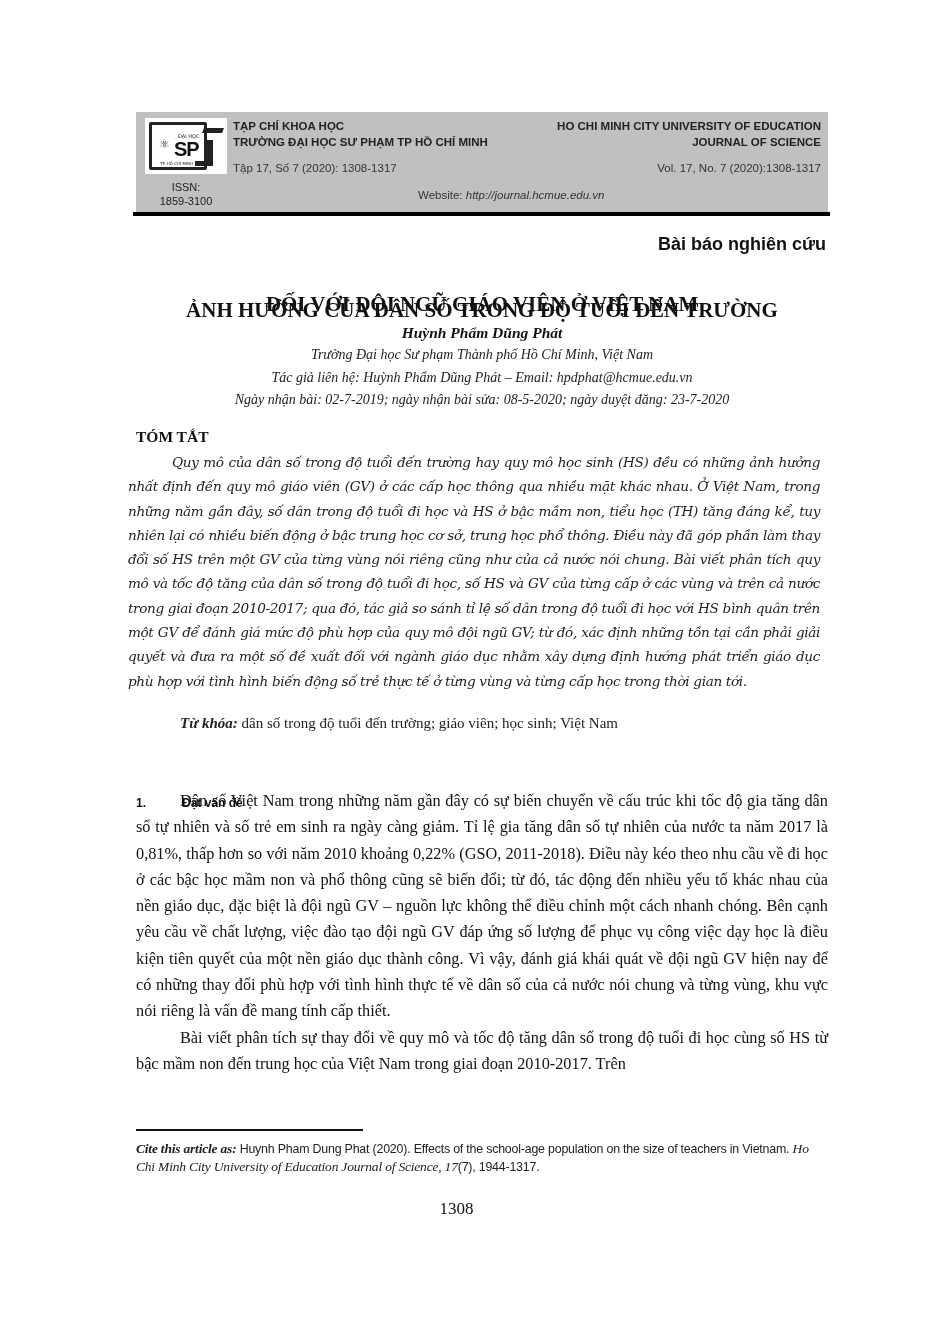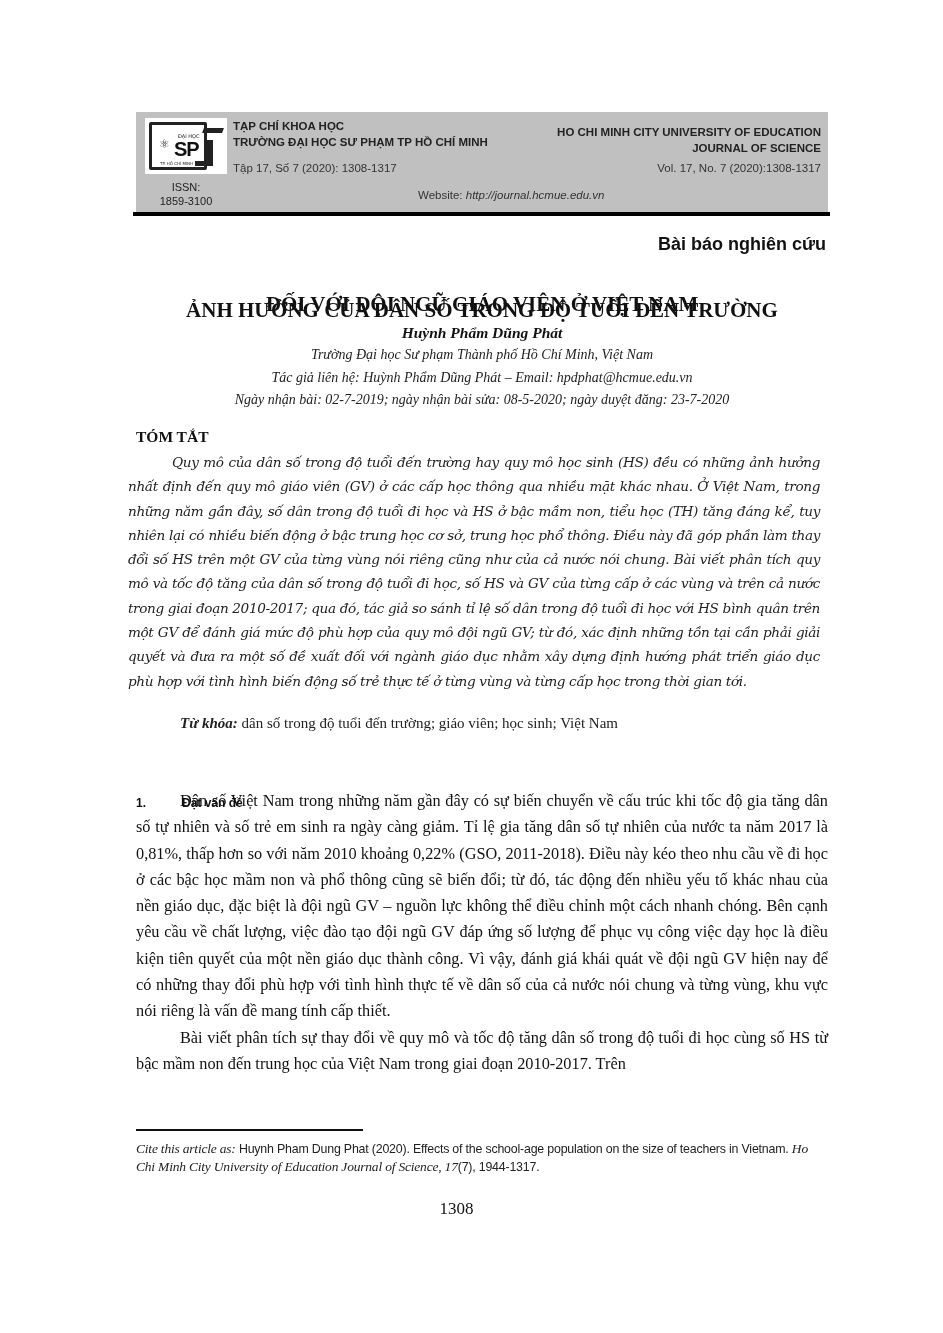--- a/index.html
+++ b/index.html
@@ -15,21 +15,21 @@
     .logo-daihoc { position:absolute; left:26px; top:8px; font-family:"DejaVu Sans", sans-serif; font-size:5px; color:#222; }
     .logo-sp { position:absolute; left:22px; top:13px; font-family:"Liberation Sans", sans-serif; font-weight:bold; font-size:20px; color:#111; letter-spacing:-1px; }
     .logo-tp { position:absolute; left:8px; top:36px; font-family:"DejaVu Sans", sans-serif; font-size:4px; color:#222; }
     .logo-bar1 { position:absolute; left:58px; top:10px; width:20px; height:5px; background:#222; transform:skewX(-20deg); }
     .logo-bar2 { position:absolute; left:62px; top:22px; width:6px; height:26px; background:#222; }
     .logo-bar3 { position:absolute; left:50px; top:43px; width:18px; height:5px; background:#222; }
     .issn { position:absolute; left:146px; top:180px; width:80px; text-align:center; font-family:"Liberation Sans", sans-serif; font-size:11px; line-height:14px; color:#222; }
     .h-left1, .h-left2 { position:absolute; left:233px; font-family:"Liberation Sans", sans-serif; font-weight:bold; font-size:11.5px; color:#222; }
     .h-left1 { top:120px; }
     .h-left2 { top:136px; }
-    .h-right1, .h-right2 { position:absolute; right:122px; font-family:"Liberation Sans", sans-serif; font-weight:bold; font-size:11.5px; color:#222; text-align:right;margin-top:6px; }
+    .h-right1, .h-right2 { position:absolute; right:122px; font-family:"Liberation Sans", sans-serif; font-weight:bold; font-size:11.5px; color:#222; text-align:right; }
     .h-right1 { top:120px; }
     .h-right2 { top:136px; }
     .h-vol-left { position:absolute; left:233px; top:162px; font-family:"Liberation Sans", sans-serif; font-size:11.5px; color:#333; }
     .h-vol-right { position:absolute; right:122px; top:162px; font-family:"Liberation Sans", sans-serif; font-size:11.5px; color:#333; }
     .h-web { position:absolute; left:418px; top:189px; font-family:"Liberation Sans", sans-serif; font-size:11.5px; color:#333; }
     .h-web i { font-style:italic; }
 
     
     .article-type { position:absolute; right:117px; top:234px; font-family:"Liberation Sans", sans-serif; font-weight:bold; font-size:18px; color:#111; }
     .title { position:absolute; left:136px; width:692px; text-align:center; font-family:"Liberation Serif", serif; font-weight:bold; font-size:21px; color:#111; }
@@ -50,21 +50,21 @@
 
     
     .sec-head { position:absolute; left:136px; top:764px; font-family:Liberation Sans, sans-serif; font-weight:bold; font-size:12px;margin-top:32px; }
     .sec-head .num { display:inline-block; width:46px; }
     .body-text { position:absolute; left:136px; top:788px; width:692px; font-family:Liberation Serif, serif; font-size:16.3px; line-height:26.3px; text-align:justify; color:#111; }
     .body-text p { margin:0; text-indent:44px; }
 
     
     .fn-rule { position:absolute; left:136px; top:1129px; width:227px; height:2px; background:#111; }
     .footnote { position:absolute; left:136px; top:1140px; width:692px; font-family:"Liberation Sans", sans-serif; font-size:12.4px; line-height:18px; color:#222; letter-spacing:-0.2px; }
-    .footnote .cite-label { font-family:"Liberation Serif", serif; font-weight:normal; font-style:italic; font-size:13.5px; }
+    .footnote .cite-label { font-family:"Liberation Serif", serif; font-weight:bold; font-style:italic; font-size:13.5px; }
     .footnote i { font-family:"Liberation Serif", serif; font-style:italic; font-size:13.5px; }
     .page-num { position:absolute; left:0; width:913px; top:1199px; text-align:center; font-family:"Liberation Serif", serif; font-size:17px; }
   </style>
 </head>
 <body>
 
 <div class="page">
 
   <div class="hdr"></div>
   <div class="hdr-rule"></div>

